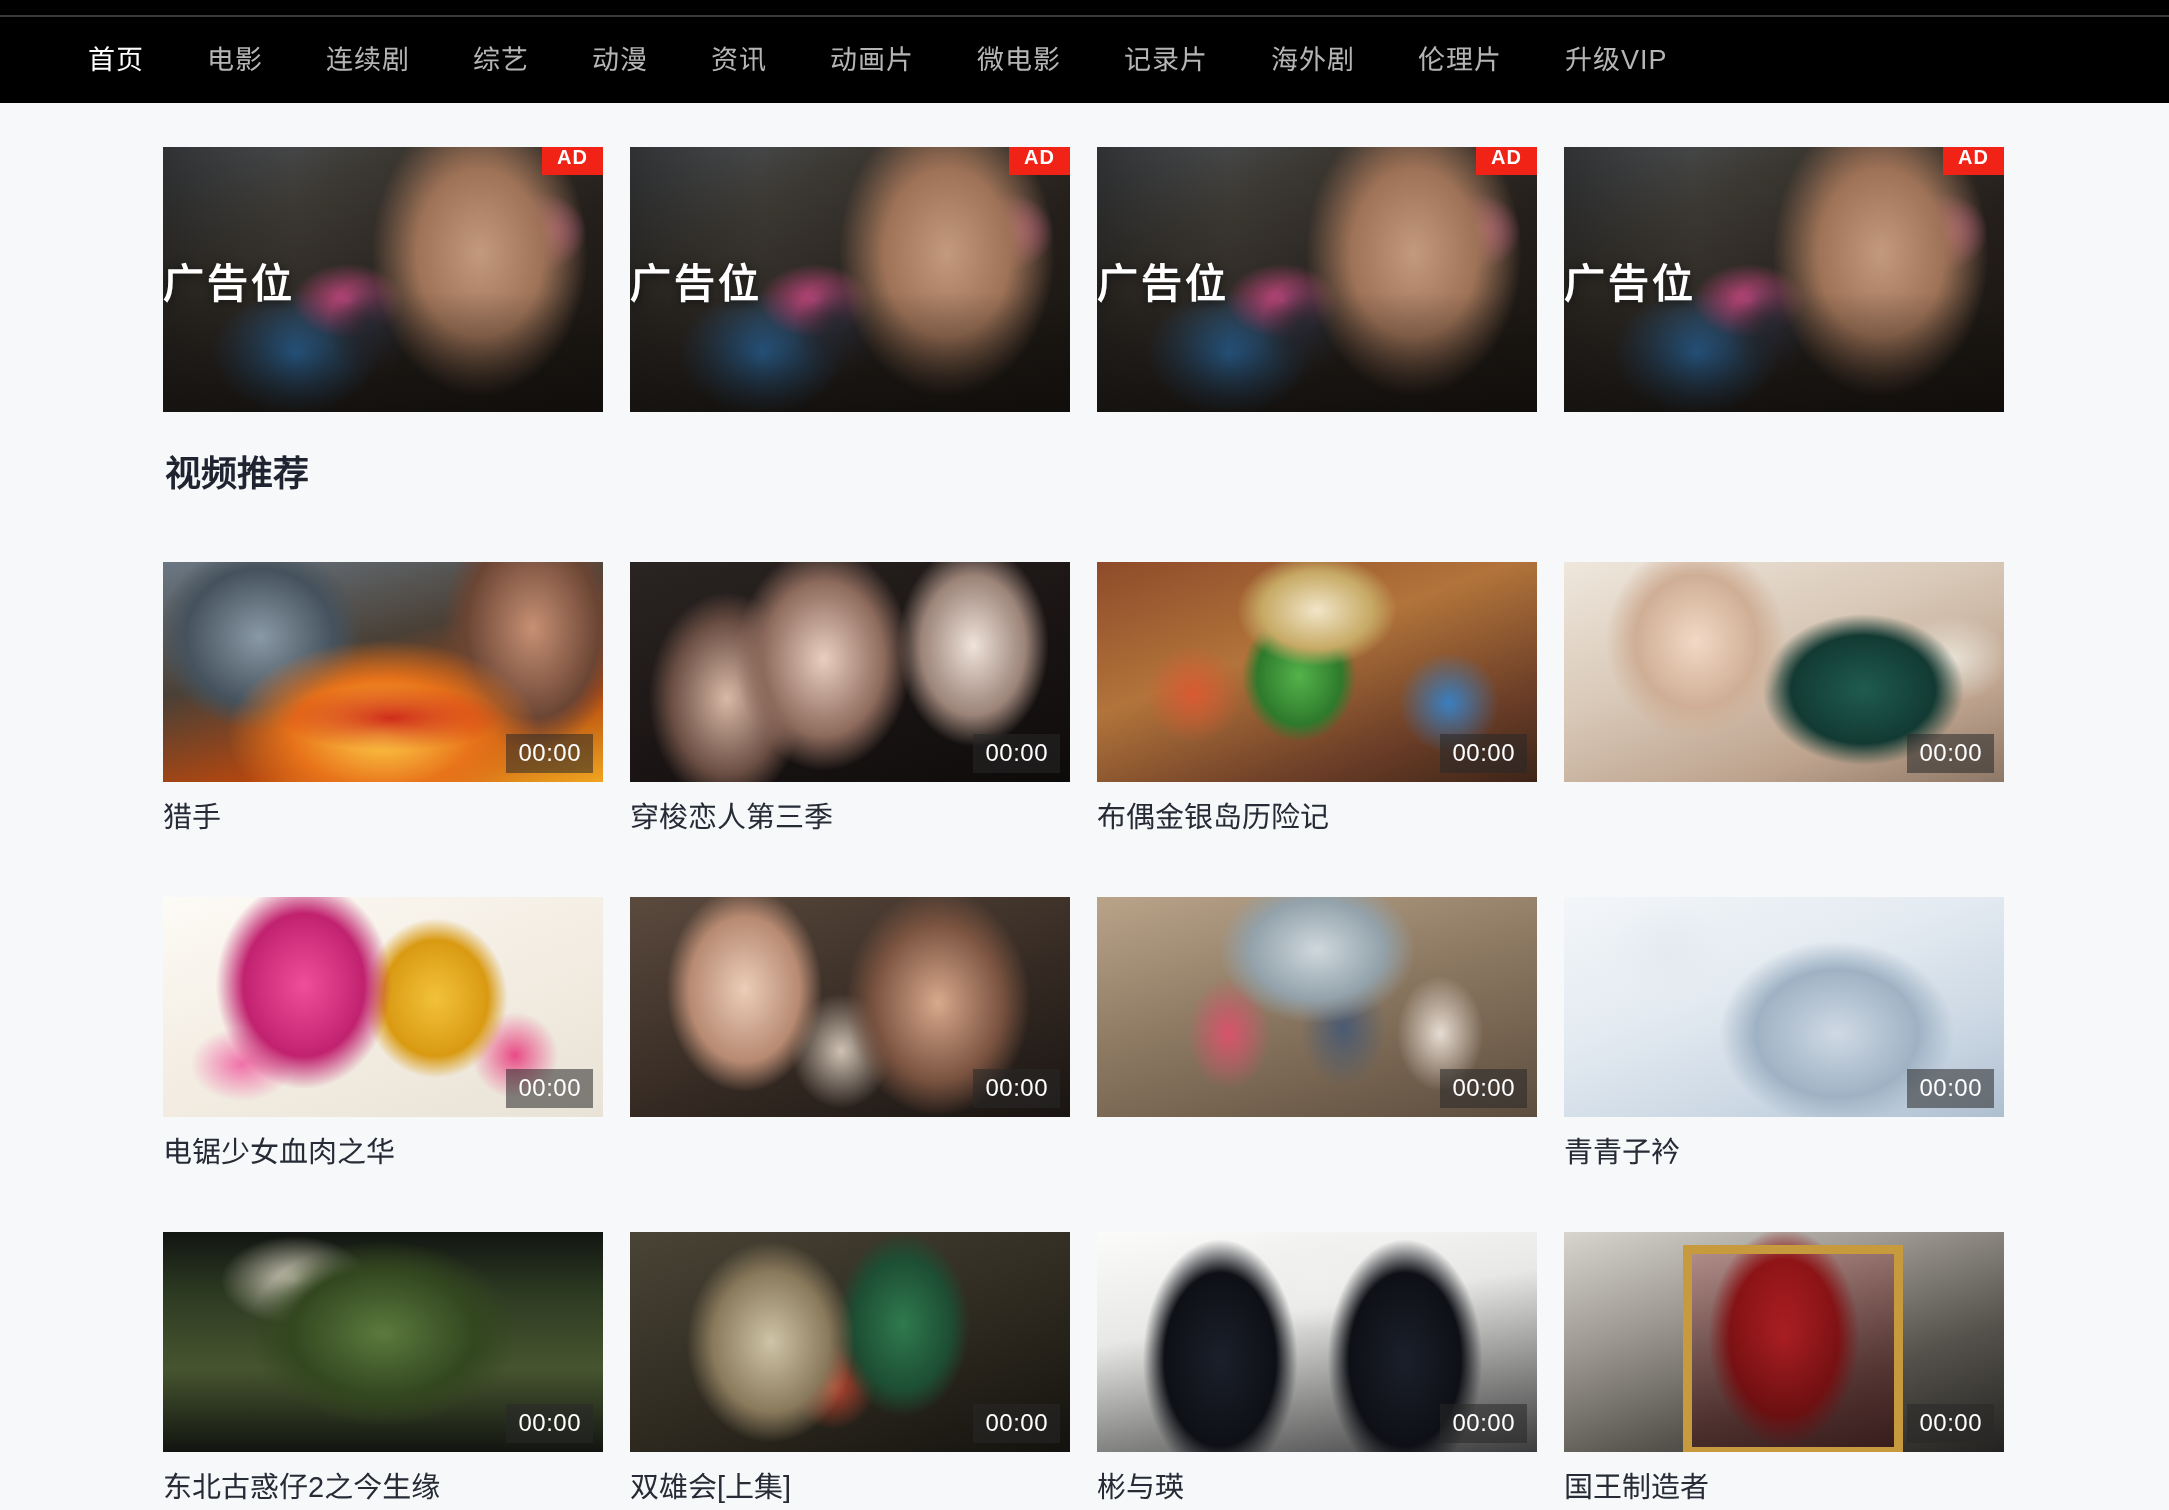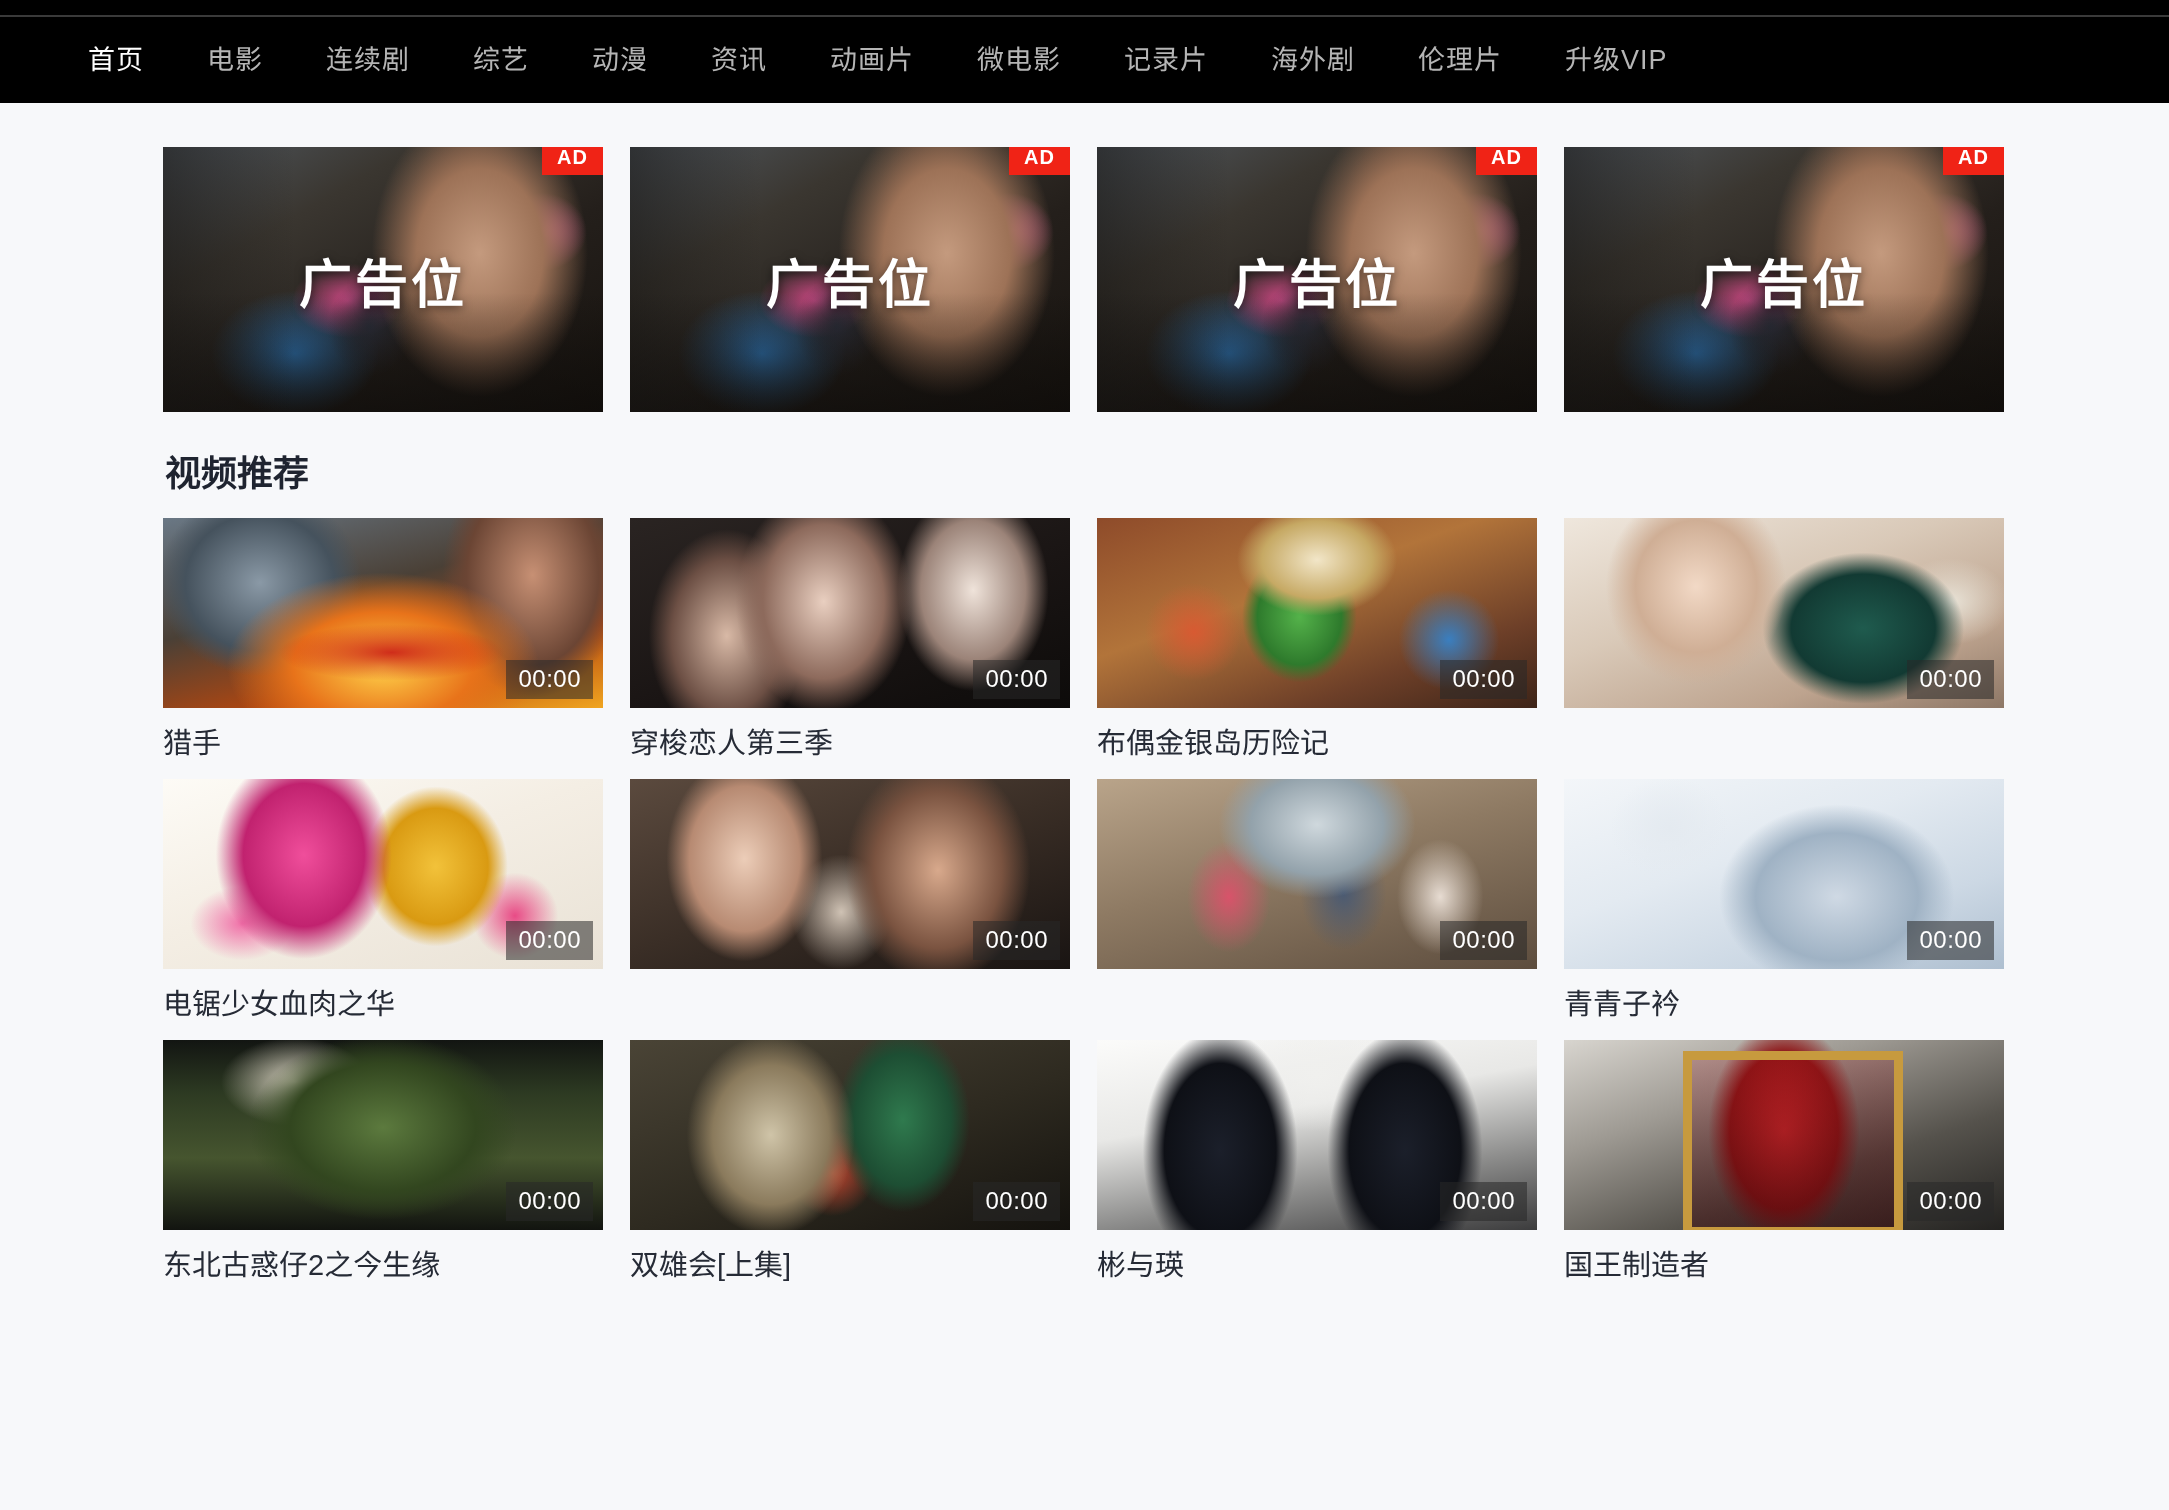--- a/index.html
+++ b/index.html
@@ -98,23 +98,22 @@
     padding: 0 15px 8px;
     line-height: 1;
     z-index: 3;
   }
 
   .ad-label {
     position: absolute;
     left: 0; right: 0;
     top: 50%;
     transform: translateY(-50%);
-    text-align: center;
     color: #ffffff;
-    font-size: 53px;
+    font-size: 41px;
     font-weight: bold;
     letter-spacing: 3px;
     text-shadow: 0 2px 10px rgba(0,0,0,.55);
     z-index: 2;
   }
 
   
   #section-title {
     font-size: 36px;
     color: #1f2430;
@@ -128,23 +127,24 @@
     grid-template-columns: repeat(4, 440px);
     column-gap: 27px;
     row-gap: 18px;
   }
 
   .video-card { width: 440px; cursor: pointer; }
 
   .thumb {
     position: relative;
     width: 440px;
-    height: 190px;
+    height: 220px;
     overflow: hidden;
     background: #22252b;
+    margin-top: 44px;
   }
 
   .thumb-art { position: absolute; inset: 0; }
 
   .duration {
     position: absolute;
     right: 10px;
     bottom: 9px;
     background: rgba(40,40,40,.55);
     color: #ffffff;

